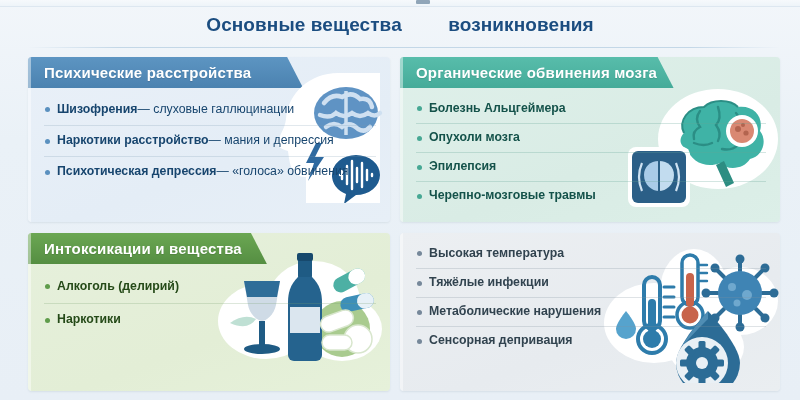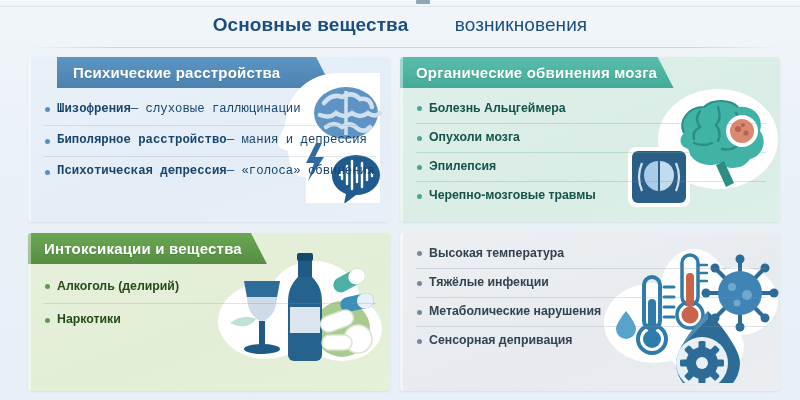--- a/index.html
+++ b/index.html
@@ -40,21 +40,21 @@
     position: absolute;
     top: 14px;
     left: 0; right: 0;
     text-align: center;
     font-size: 19px;
     color: #1b4d80;
     letter-spacing: .1px;
     white-space: nowrap;
   }
   .page-title .strong { font-weight: bold; }
-  .page-title .light  { font-weight: normal; margin-left: 41px; }
+  .page-title .light  { font-weight: bold; margin-left: 41px; }
 
   .title-rule {
     position: absolute;
     top: 47px;
     left: 28px;
     right: 20px;
     height: 1px;
     background: linear-gradient(90deg, rgba(176,200,221,0) 0%, #c3d7e7 12%, #c3d7e7 88%, rgba(176,200,221,0) 100%);
   }
 
@@ -104,21 +104,21 @@
     font-size: 15px;
     font-weight: bold;
     letter-spacing: .2px;
     white-space: nowrap;
     width: 74%;
     border-top-right-radius: 2px;
     -webkit-clip-path: polygon(0 0, calc(100% - 16px) 0, 100% 100%, 0 100%);
     clip-path: polygon(0 0, calc(100% - 16px) 0, 100% 100%, 0 100%);
     text-shadow: 0 1px 1px rgba(0,0,0,.12);
   }
-  .card.blue  .card-header { background: linear-gradient(180deg, #5d95c2 0%, #4b82b0 100%); width: 76%; margin-left: 29px; }
+  .card.blue  .card-header { background: linear-gradient(180deg, #5d95c2 0%, #4b82b0 100%); width: 76%; }
   .card.teal  .card-header { background: linear-gradient(180deg, #58bdab 0%, #45ab99 100%); width: 72%; }
   .card.green .card-header { background: linear-gradient(180deg, #6ba753 0%, #558e42 100%); width: 66%; }
   .card.gray  .card-header { background: linear-gradient(180deg, #8897a6 0%, #74838f 100%); width: 66%; }
 
   
   .card-list {
     list-style: none;
     position: relative;
     z-index: 2;
     padding: 6px 0 0 0;
@@ -126,21 +126,21 @@
   }
   .card-list li {
     position: relative;
     display: flex;
     align-items: center;
     padding: 0 0 0 13px;
     font-size: 12.3px;
     line-height: 1.25;
     white-space: nowrap;
   }
-  .card.blue  .card-list li { height: 31px; font-family: Liberation Mono, monospace; }
+  .card.blue  .card-list li { height: 31px; }
   .card.teal  .card-list li { height: 29px; }
   .card.green .card-list li { height: 33px; }
   .card.gray  .card-list li { height: 29px; }
 
   .card-list li + li { border-top: 1px solid rgba(120,150,175,.22); }
   .card.green .card-list li + li { border-top-color: rgba(120,160,110,.25); }
   .card.teal  .card-list li + li { border-top-color: rgba(100,165,150,.28); }
   .card.gray  .card-list li + li { border-top-color: rgba(130,145,160,.26); }
 
   .card-list li::before {
@@ -222,21 +222,21 @@
         </g>
       </svg>
     </div>
 
     <ul class="card-list">
       <li>
           <span class="li-lead">Шизофрения</span>
           <span class="li-rest"> — слуховые галлюцинации</span>
         </li>
       <li>
-          <span class="li-lead">Биполярное расстройство</span>
+          <span class="li-lead">Наркотики расстройство</span>
           <span class="li-rest"> — мания и депрессия</span>
         </li>
       <li>
           <span class="li-lead">Психотическая депрессия</span>
           <span class="li-rest"> — «голоса» обвинения</span>
         </li>
     </ul>
   </section>
 
   <section class="card teal">

